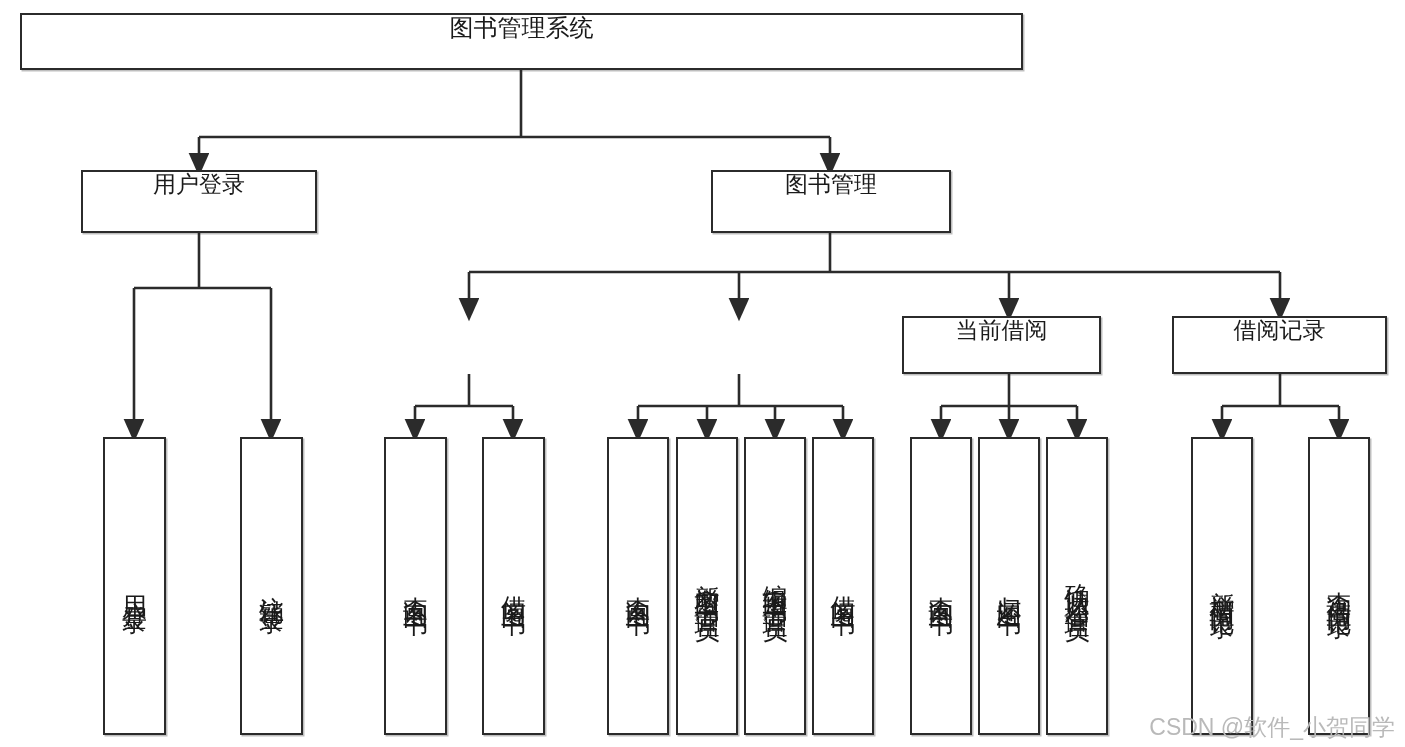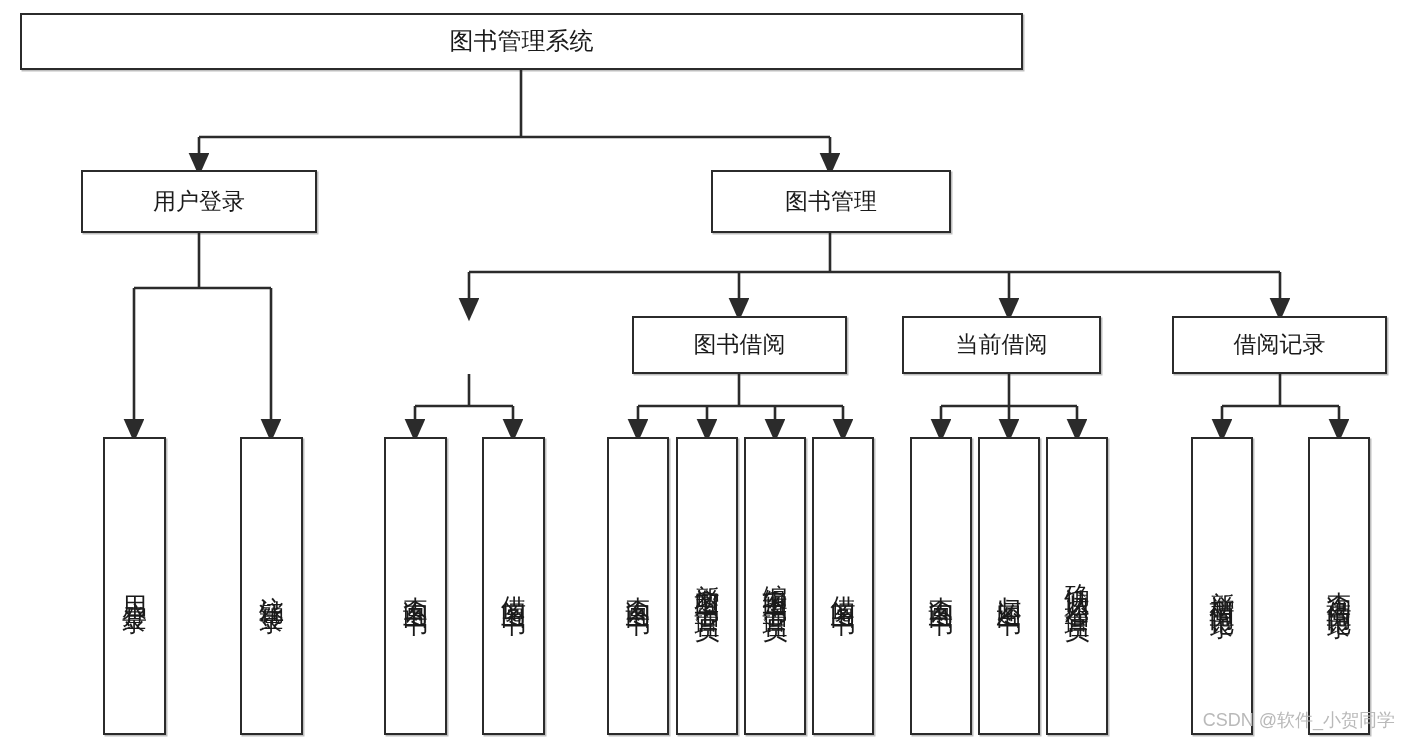--- a/index.html
+++ b/index.html
@@ -12,21 +12,21 @@
   #stage{position:relative;width:1405px;height:747px;}
 
   svg#wires{position:absolute;left:0;top:0;width:1405px;height:747px;}
 
   .node{
     position:absolute;
     box-sizing:border-box;
     background:#ffffff;
     border:2px solid #2b2b2b;
     display:flex;
-    align-items:center;
+    align-items:flex-start;
     justify-content:center;
     color:#1a1a1a;
     z-index:3;
     box-shadow:1.5px 1.5px 0 rgba(40,40,40,0.30);
   }
   .node .lbl{
     display:block;
     text-align:center;
     line-height:1.12;
     white-space:nowrap;
@@ -42,22 +42,22 @@
     writing-mode:vertical-rl;
     text-orientation:upright;
     font-size:25px;
     letter-spacing:5px;
     line-height:1;
   }
 
   #watermark{
     position:absolute;
     right:10px;
-    bottom:15px;
-    font-size:18px;
+    bottom:4px;
+    font-size:23px;
     color:#b9b9b9;
     z-index:9;
     white-space:nowrap;
     font-family:"Liberation Sans","DejaVu Sans",sans-serif;
   }
 </style>
 </head>
 <body>
 
 <div id="stage">
@@ -118,23 +118,20 @@
 
   <div class="node h-node" style="left:81px;top:170px;width:236px;height:63px;">
     <span class="lbl">用户登录</span>
   </div>
 
   <div class="node h-node" style="left:711px;top:170px;width:240px;height:63px;">
     <span class="lbl">图书管理</span>
   </div>
 
 
-  <div class="node h-node" style="left:632px;top:316px;width:215px;height:58px;">
-    <span class="lbl">图书借阅</span>
-  </div>
 
   <div class="node h-node" style="left:902px;top:316px;width:199px;height:58px;">
     <span class="lbl">当前借阅</span>
   </div>
 
   <div class="node h-node" style="left:1172px;top:316px;width:215px;height:58px;">
     <span class="lbl">借阅记录</span>
   </div>
 
   <div class="node v-node" style="left:103px;top:437px;width:63px;height:298px;">

